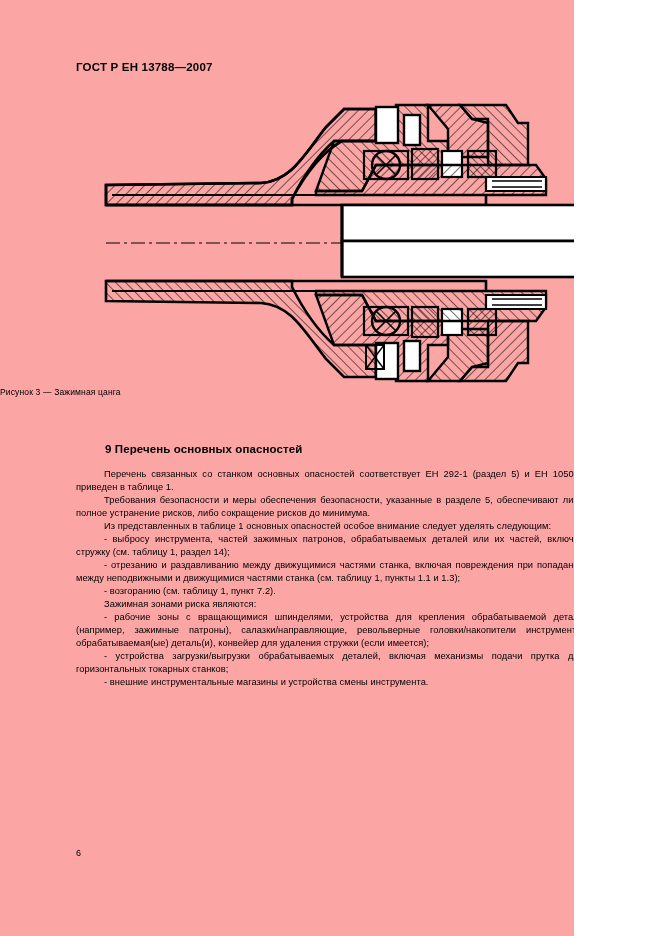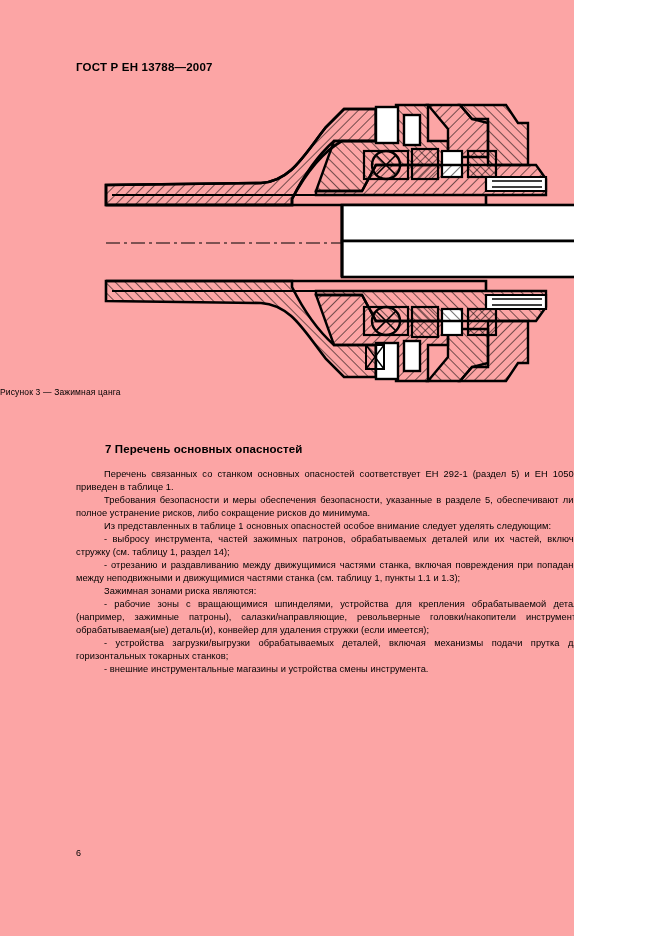--- a/index.html
+++ b/index.html
@@ -174,28 +174,29 @@
         <rect x="290" y="250" width="18" height="24" fill="none" stroke="#000" stroke-width="2"></rect>
         <path d="M290 250 L308 274 M308 250 L290 274" stroke="#000" stroke-width="1.4"></path>
       </g>
 
       <line x1="30" y1="148" x2="266" y2="148" stroke="#000" stroke-width="1" stroke-dasharray="14 4 3 4"></line>
     </svg>
   </div>
 
   <div class="figure-caption">Рисунок 3 — Зажимная цанга</div>
 
-  <div class="section-heading">7  Перечень основных опасностей</div>
+  <div class="section-heading">9  Перечень основных опасностей</div>
 
   <div class="body-block">
     <p class="para indent">Перечень связанных со станком основных опасностей соответствует ЕН 292-1 (раздел 5) и ЕН 1050 и приведен в таблице 1.</p>
     <p class="para indent">Требования безопасности и меры обеспечения безопасности, указанные в разделе 5, обеспечивают либо полное устранение рисков, либо сокращение рисков до минимума.</p>
     <p class="para indent">Из представленных в таблице 1 основных опасностей особое внимание следует уделять следующим:</p>
     <p class="para dash">- выбросу инструмента, частей зажимных патронов, обрабатываемых деталей или их частей, включая стружку (см. таблицу 1, раздел 14);</p>
     <p class="para dash">- отрезанию и раздавливанию между движущимися частями станка, включая повреждения при попадании между неподвижными и движущимися частями станка (см. таблицу 1, пункты 1.1 и 1.3);</p>
+    <p class="para dash">- возгоранию (см. таблицу 1, пункт 7.2).</p>
     <p class="para indent">Зажимная зонами риска являются:</p>
     <p class="para dash">- рабочие зоны с вращающимися шпинделями, устройства для крепления обрабатываемой детали (например, зажимные патроны), салазки/направляющие, револьверные головки/накопители инструмента, обрабатываемая(ые) деталь(и), конвейер для удаления стружки (если имеется);</p>
     <p class="para dash">- устройства загрузки/выгрузки обрабатываемых деталей, включая механизмы подачи прутка для горизонтальных токарных станков;</p>
     <p class="para dash">- внешние инструментальные магазины и устройства смены инструмента.</p>
   </div>
 
   <div class="page-number">6</div>
 
 </div>
 

